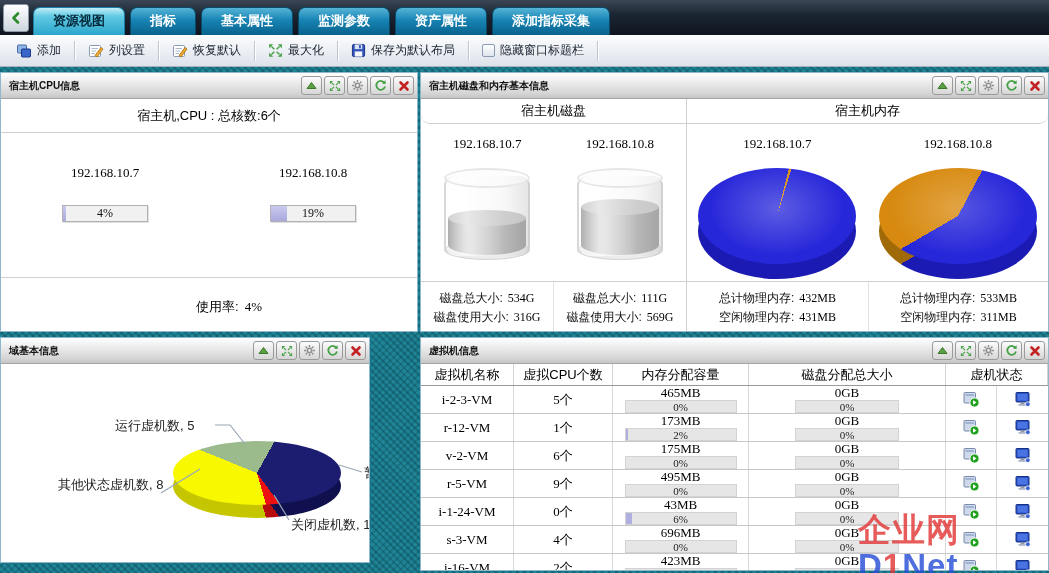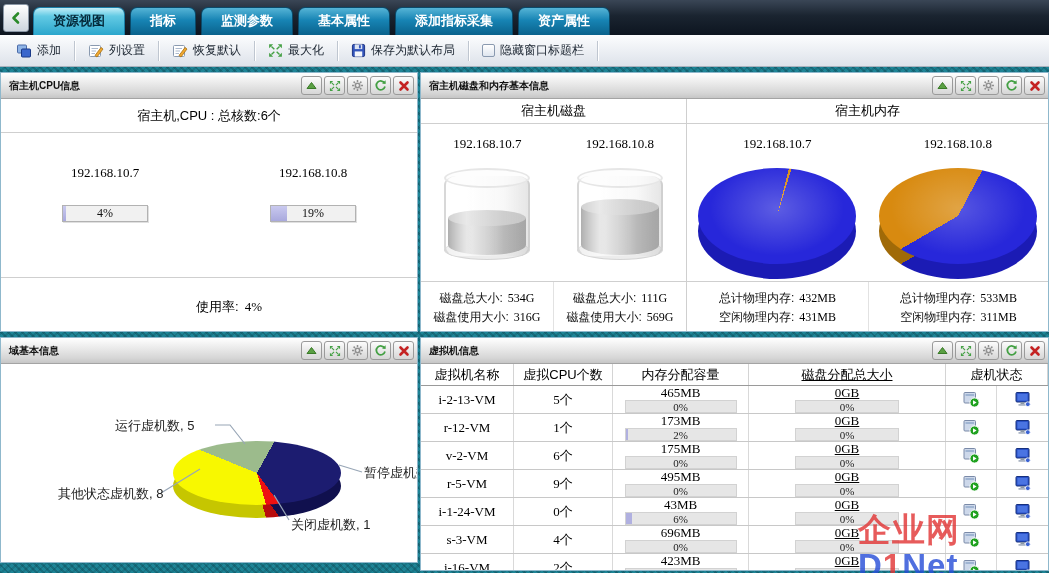--- a/index.html
+++ b/index.html
@@ -29,21 +29,21 @@
 
   
   .workspace { position:absolute; left:0; top:67px; width:1049px; height:506px;
     background:
       repeating-linear-gradient(45deg, rgba(8,55,66,.30) 0 2px, transparent 2px 5px),
       repeating-linear-gradient(-45deg, rgba(8,55,66,.20) 0 2px, transparent 2px 5px),
       #1e8496; }
   .panel { position:absolute; background:#fff; border:1px solid #8fb8cc; overflow:hidden; }
   #p-cpu { left:0;   top:5px;   width:418px; height:260px; }
   #p-dm  { left:420px;top:5px;  width:629px; height:260px; }
-  #p-dom { left:0;   top:270px; width:418px; height:226px; }
+  #p-dom { left:0;   top:270px; width:370px; height:226px; }
   #p-vm  { left:420px;top:270px;width:629px; height:234px; }
   .phead { height:26px; background:linear-gradient(#ffffff,#d6d6d6 80%,#c6c6c6); border-bottom:1px solid #a4a4a4;
     display:flex; align-items:center; padding:0 3px 0 8px; }
   .ptitle { flex:1; font-size:10px; font-weight:bold; color:#111; }
   .pbtns { display:flex; gap:2px; }
   .pbtn { width:21px; height:19px; border:1px solid #9a9a9a; border-radius:3px;
     background:linear-gradient(#fcfcfc,#d6d6d6); display:flex; align-items:center; justify-content:center; cursor:pointer; }
   .pbody { position:relative; width:100%; height:calc(100% - 26px); background:#fff; }
 
   
@@ -53,21 +53,21 @@
   .cpu-ip { margin-top:32px; font-size:13px; }
   .pbar { position:relative; margin-top:24px; width:86px; height:17px; background:#f1f1f1;
     border:1px solid #b2b2b2; box-shadow:1px 1px 0 #e0e0e0; }
   .pfill { position:absolute; left:0; top:0; bottom:0; background:linear-gradient(180deg,#c9c9ef,#a9a9dd); }
   .plabel { position:absolute; inset:0; text-align:center; line-height:15px; font-size:12px; color:#111; }
   .cpu-usage { display:flex;padding-left:40px; }
   .cpu-usage > div { flex:1; text-align:center; padding-top:20px; font-size:13px; }
   .cpu-usage .serif { margin-left:6px; }
 
   
-  .dm-sub { display:flex; height:25px; border-bottom:1px solid #cfcfcf; }
+  .dm-sub { display:flex; height:25px; border-bottom:1px solid #cfcfcf;border-radius:9px; }
   .dm-sub > div { line-height:24px; text-align:center; font-size:13px; }
   .dm-sub .s-disk { width:266px; border-right:1px solid #cfcfcf; }
   .dm-sub .s-mem { flex:1;font-family:Liberation Serif, serif; }
   .dm-charts { display:flex; height:157px; }
   .dm-half-disk { width:266px; border-right:1px solid #cfcfcf; display:flex; }
   .dm-half-mem { flex:1; display:flex; }
   .dm-col { flex:1; text-align:center; position:relative; }
   .dm-ip { margin-top:12px; font-size:13px; }
   .dm-stats { display:flex; height:52px; border-top:1px solid #cfcfcf; }
   .st-cell { font-size:12px; padding-top:7px; line-height:19px; text-align:center; }
@@ -110,21 +110,21 @@
   .dpie .face { background:conic-gradient(from 292deg,#9cbb8c 0 97deg,#1c1c70 97deg 212deg,#ee1111 212deg 232deg,#f8f800 232deg 360deg); }
   .dlabel { position:absolute; font-size:13px; color:#222; white-space:nowrap; }
   .leaders { position:absolute; left:0; top:0; pointer-events:none; }
 
   
   .thead, .trow { display:flex; width:627px; }
   .thead { height:22px; border-bottom:1px solid #9a9a9a; }
   .thead > div { font-size:13px; text-align:center; line-height:21px; border-right:1px solid #d4d4d4; }
   .trow { height:28px; border-bottom:1px solid #c8c8c8; }
   .trow > div { border-right:1px solid #d9d9d9; display:flex; flex-direction:column; align-items:center; justify-content:center; }
-  .c-name { width:93px; } .c-cpu { width:99px; } .c-mem { width:136px; } .c-disk { width:197px;text-decoration:underline; }
+  .c-name { width:93px; } .c-cpu { width:99px; } .c-mem { width:136px; } .c-disk { width:197px; }
   .c-status { width:102px; } .c-st { width:51px; }
   .trow .c-name, .trow .c-cpu { font-size:13px; }
   .cellval { font-size:13px; line-height:14px; }
   .cellbar { position:relative; width:112px; height:13px; background:#e6e6e6; border:1px solid #d2d2d2; margin-top:0px; }
   .c-disk .cellbar { width:104px; }
   .cellfill { position:absolute; left:0; top:0; bottom:0; background:#b0b0e0; }
   .cellpct { position:absolute; inset:0; text-align:center; font-size:11px; line-height:12px; color:#222; }
 
   
   .watermark { position:absolute; left:858px; top:512px; z-index:60; pointer-events:none; opacity:.82; }
@@ -139,24 +139,24 @@
 <div class="app">
 
   <div class="tabbar">
     <div class="back-btn">
       <svg width="14" height="14" viewBox="0 0 14 14">
           <path d="M9 2.5 L4.5 7 L9 11.5" fill="none" stroke="#2a8a2a" stroke-width="2.6" stroke-linecap="round" stroke-linejoin="round"></path>
         </svg>
     </div>
     <div class="tab active">资源视图</div>
     <div class="tab">指标</div>
+    <div class="tab">基本属性</div>
     <div class="tab">监测参数</div>
-    <div class="tab">基本属性</div>
+    <div class="tab">资产属性</div>
     <div class="tab">添加指标采集</div>
-    <div class="tab">资产属性</div>
   </div>
 
   <div class="toolbar">
     <div class="tool">
       <svg width="16" height="16" viewBox="0 0 16 16">
           <rect x="1.5" y="2" width="9" height="8" rx="1" fill="#8fb4e6" stroke="#4a6aa8"></rect>
           <rect x="5.5" y="6" width="9" height="8" rx="1" fill="#3a66cc" stroke="#20folk" stroke-width="0"></rect>
           <rect x="5.5" y="6" width="9" height="8" rx="1" fill="#3a66cc" stroke="#1a3a88"></rect>
         </svg>
       <span>添加</span>
@@ -407,21 +407,21 @@
           </div>
         <svg class="leaders" width="417" height="199" viewBox="0 0 417 199">
           <path d="M214 61 L229 61 L244 80" fill="none" stroke="#98a6b6" stroke-width="1.2"></path>
           <path d="M338 101 L361 108" fill="none" stroke="#98a6b6" stroke-width="1.2"></path>
           <path d="M273 131 L288 156" fill="none" stroke="#98a6b6" stroke-width="1.2"></path>
           <path d="M160 129 L199 105" fill="none" stroke="#98a6b6" stroke-width="1.2"></path>
         </svg>
         <div class="dlabel" style="left:114px; top:53px;">运行虚机数, 5</div>
         <div class="dlabel" style="left:363px; top:100px;">暂停虚机数</div>
         <div class="dlabel" style="left:290px; top:152px;">关闭虚机数, 1</div>
-        <div class="dlabel" style="left:57px; top:121px;">其他状态虚机数, 8</div>
+        <div class="dlabel" style="left:57px; top:112px;">其他状态虚机数, 8</div>
       </div>
     </section>
 
     <section class="panel" id="p-vm">
       <div class="phead">
         <span class="ptitle">虚拟机信息</span>
         <span class="pbtns">
           <span class="pbtn">
               <svg width="13" height="11" viewBox="0 0 13 11">
                 <path d="M2 8.5 L6.5 2.5 L11 8.5 Z" fill="#5aa043" stroke="#3a7a28"></path>
@@ -455,21 +455,21 @@
       <div class="pbody">
         <div class="thead">
           <div class="c-name">虚拟机名称</div>
           <div class="c-cpu">虚拟CPU个数</div>
           <div class="c-mem">内存分配容量</div>
           <div class="c-disk">磁盘分配总大小</div>
           <div class="c-status">虚机状态</div>
         </div>
         <div id="vm-rows">
   <div class="trow">
-    <div class="c-name serif">i-2-13-VM</div>
+    <div class="c-name serif">i-2-3-VM</div>
     <div class="c-cpu serif">5个</div>
     <div class="c-mem">
       <div class="cellval serif">465MB</div>
       <div class="cellbar">
                   <div class="cellfill" style="width: 0%;"></div>
                   <span class="cellpct serif">0%</span>
                 </div>
     </div>
     <div class="c-disk">
       <div class="cellval serif">0GB</div>

